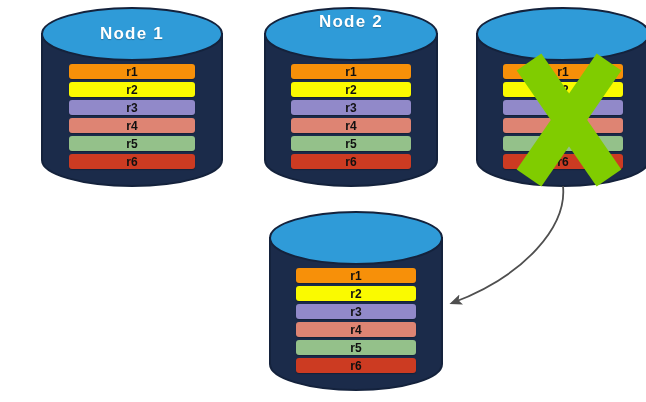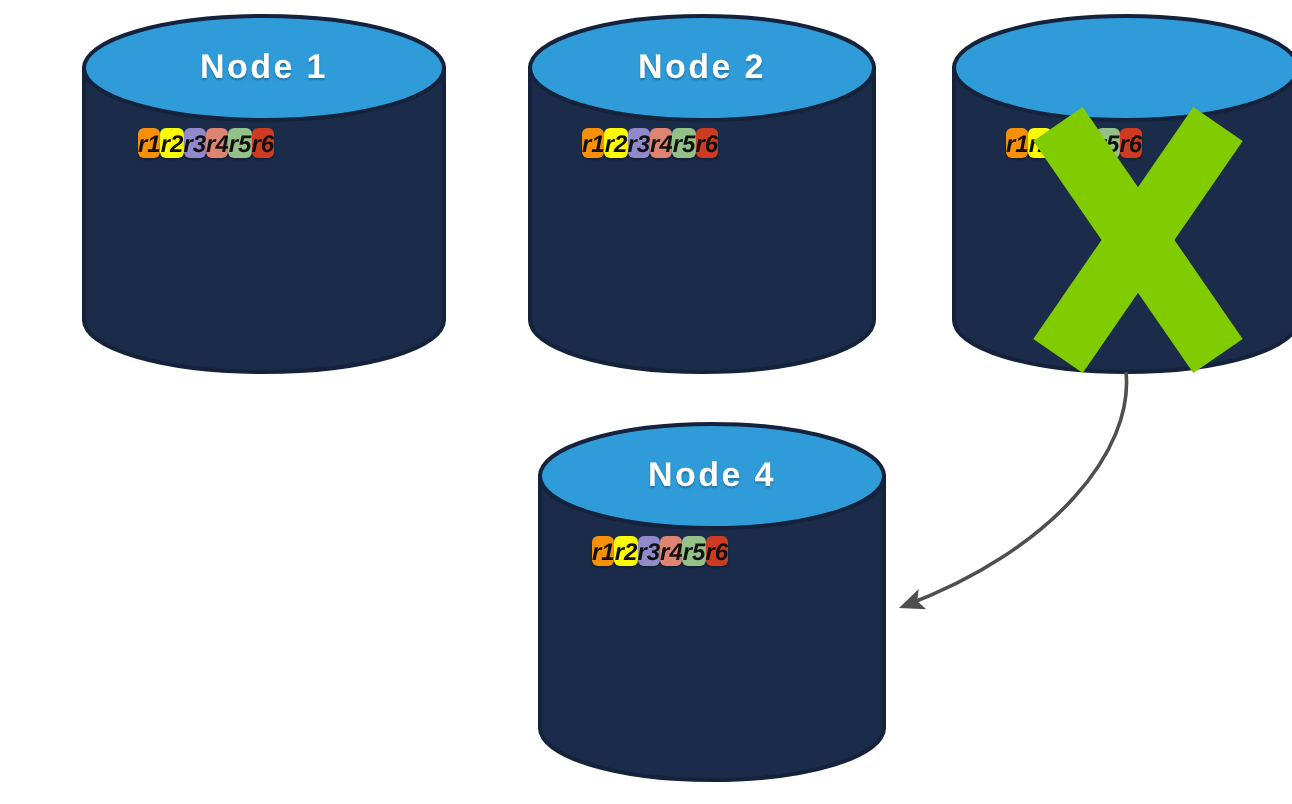--- a/index.html
+++ b/index.html
@@ -37,22 +37,21 @@
     font-weight: bold;
     font-size: 17px;
     letter-spacing: 1.2px;
     font-family: "Liberation Sans", sans-serif;
     text-shadow: 0 1px 1px rgba(0,0,0,0.25);
     pointer-events: none;
   }
   .rows {
     position: absolute;
     display: flex;
-    flex-direction: row;
-    font-style: italic;
+    flex-direction: column;
   }
   .row-bar {
     position: relative;
     border-radius: 3px;
     color: #101010;
     font-weight: bold;
     font-size: 12px;
     text-align: center;
     line-height: 1;
     display: flex;
@@ -91,21 +90,21 @@
         <div class="row-bar" style="background: rgb(222, 132, 115); height: 15px; margin-bottom: 3px;">r4</div>
         <div class="row-bar" style="background: rgb(148, 193, 138); height: 15px; margin-bottom: 3px;">r5</div>
         <div class="row-bar" style="background: rgb(204, 59, 34); height: 15px; margin-bottom: 0px;">r6</div>
       </div>
     </div>
     <div class="node" style="left: 243px; top: 8px; width: 172px; height: 178px;">
       <svg width="172" height="178">
         <path d="M 0,26 L 0,152 A 86,26 0 0 0 172,152 L 172,26 Z" fill="#1B2B4A" stroke="#14223C" stroke-width="2"></path>
         <ellipse cx="86" cy="26" rx="86" ry="26" fill="#2F9BD8" stroke="#14223C" stroke-width="2"></ellipse>
       </svg>
-      <div class="node-title" style="top: 16px;">Node 2</div>
+      <div class="node-title" style="top: 4px;">Node 2</div>
       <div class="rows" style="left: 26px; width: 120px; top: 56px;">
         <div class="row-bar" style="background: rgb(247, 144, 9); height: 15px; margin-bottom: 3px;">r1</div>
         <div class="row-bar" style="background: rgb(250, 250, 0); height: 15px; margin-bottom: 3px;">r2</div>
         <div class="row-bar" style="background: rgb(145, 137, 201); height: 15px; margin-bottom: 3px;">r3</div>
         <div class="row-bar" style="background: rgb(222, 132, 115); height: 15px; margin-bottom: 3px;">r4</div>
         <div class="row-bar" style="background: rgb(148, 193, 138); height: 15px; margin-bottom: 3px;">r5</div>
         <div class="row-bar" style="background: rgb(204, 59, 34); height: 15px; margin-bottom: 0px;">r6</div>
       </div>
     </div>
     <div class="node" style="left: 455px; top: 8px; width: 172px; height: 178px;">
@@ -126,21 +125,20 @@
           <line x1="16" y1="12" x2="96" y2="128"></line>
           <line x1="96" y1="12" x2="16" y2="128"></line>
         </g>
       </svg>
     </div>
     <div class="node" style="left: 248px; top: 212px; width: 172px; height: 178px;">
       <svg width="172" height="178">
         <path d="M 0,26 L 0,152 A 86,26 0 0 0 172,152 L 172,26 Z" fill="#1B2B4A" stroke="#14223C" stroke-width="2"></path>
         <ellipse cx="86" cy="26" rx="86" ry="26" fill="#2F9BD8" stroke="#14223C" stroke-width="2"></ellipse>
       </svg>
-      <div class="node-title" style="top: 16px;">Node 4</div>
       <div class="rows" style="left: 26px; width: 120px; top: 56px;">
         <div class="row-bar" style="background: rgb(247, 144, 9); height: 15px; margin-bottom: 3px;">r1</div>
         <div class="row-bar" style="background: rgb(250, 250, 0); height: 15px; margin-bottom: 3px;">r2</div>
         <div class="row-bar" style="background: rgb(145, 137, 201); height: 15px; margin-bottom: 3px;">r3</div>
         <div class="row-bar" style="background: rgb(222, 132, 115); height: 15px; margin-bottom: 3px;">r4</div>
         <div class="row-bar" style="background: rgb(148, 193, 138); height: 15px; margin-bottom: 3px;">r5</div>
         <div class="row-bar" style="background: rgb(204, 59, 34); height: 15px; margin-bottom: 0px;">r6</div>
       </div>
     </div>
     <svg class="arrow" width="646" height="402">

